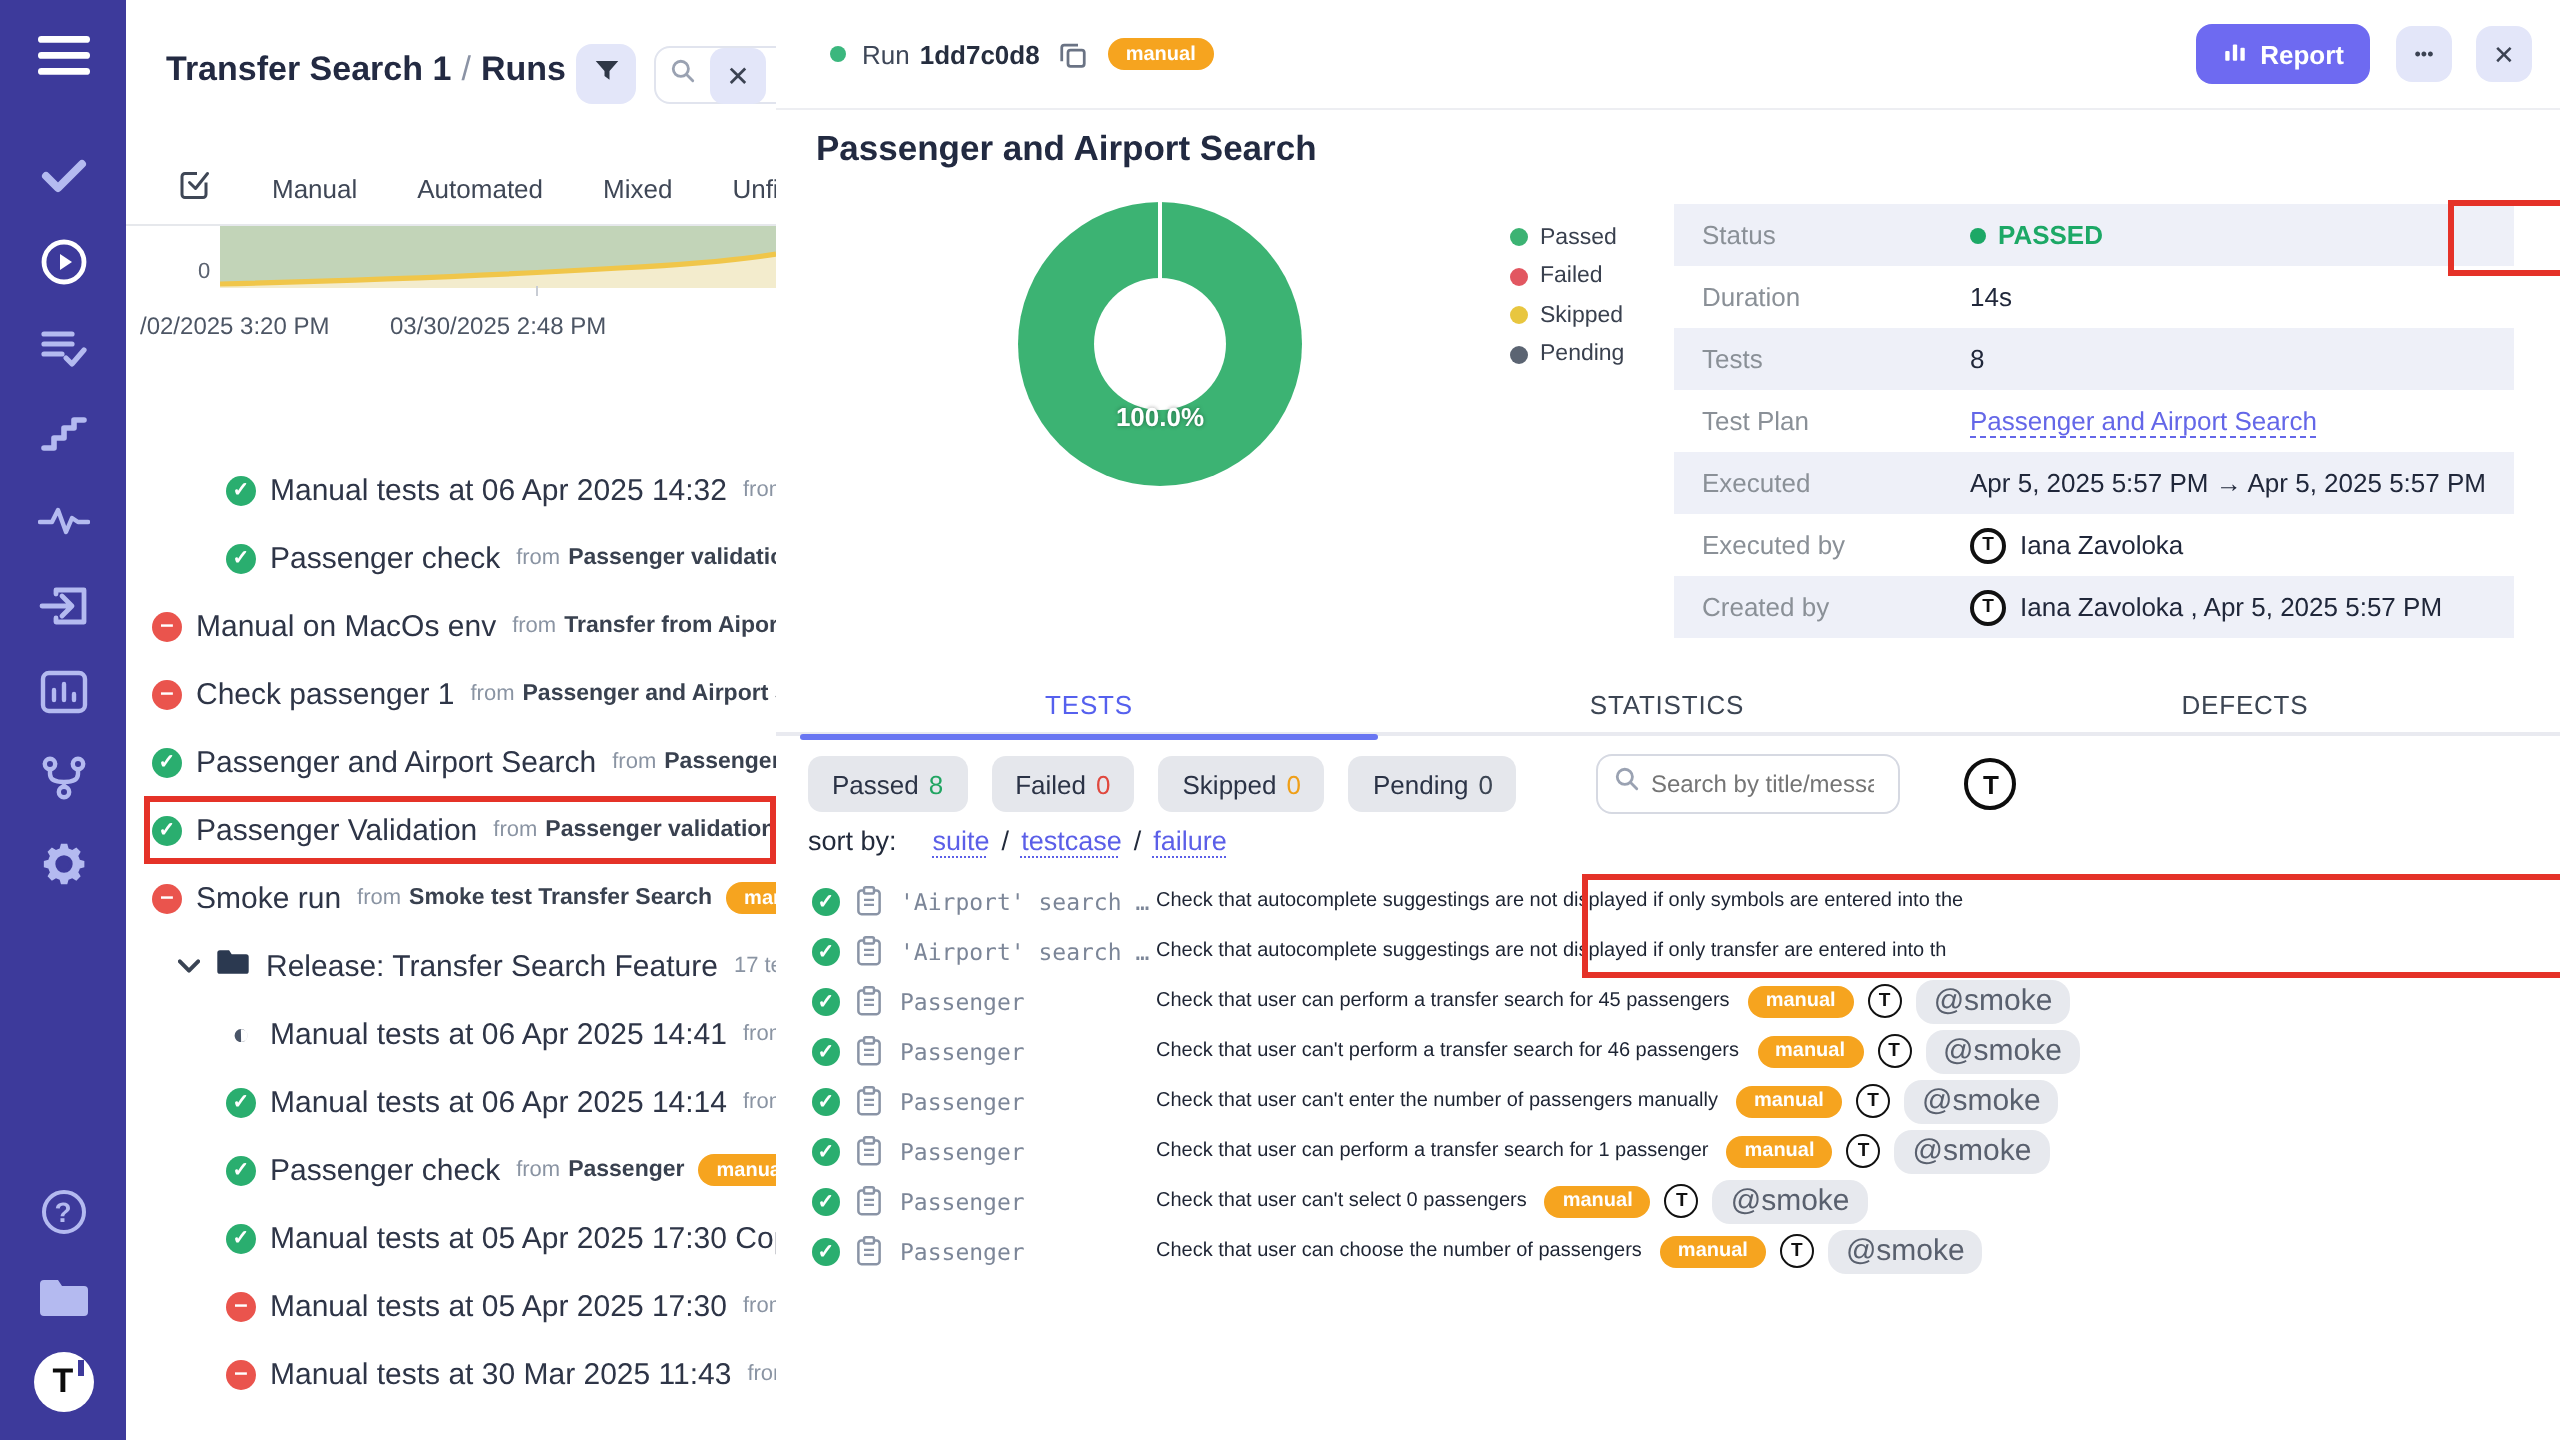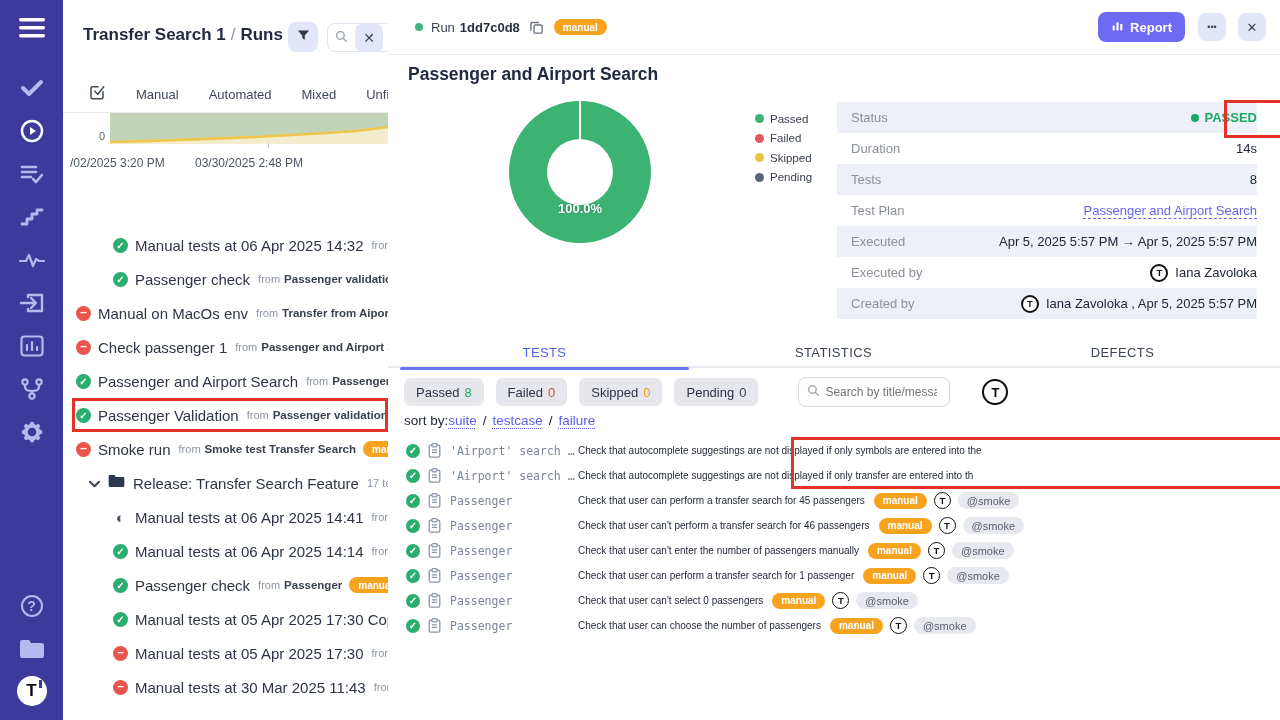--- a/index.html
+++ b/index.html
@@ -94,21 +94,21 @@
   .donut .seam { position:absolute; left:calc(50% - 1px); top:0; width:2px; height:71px; background:#fff; }
   .donut .pct { position:absolute; left:50%; top:100px; transform:translateX(-50%); color:#fff;
     font-size:13px; font-weight:bold; text-shadow:0 0 2px rgba(0,0,0,.4); }
   .legend { position:absolute; left:367px; top:109px; }
   .legend-item { display:flex; align-items:center; height:19.5px; cursor:pointer; }
   .legend-dot { width:9px; height:9px; border-radius:50%; margin-right:6px; flex:0 0 auto; }
   .legend-label { font-size:11.5px; color:#39404e; }
 
   
   .summary { position:absolute; left:449px; top:102px; width:420px; }
-  .sum-row { height:31px; display:flex; align-items:center; padding-left:14px;justify-content:space-between; }
+  .sum-row { height:31px; display:flex; align-items:center; padding-left:14px; }
   .sum-row:nth-child(odd) { background:#eef0f8; }
   .sum-label { width:134px; font-size:13px; color:#8a9097; flex:0 0 auto; }
   .sum-value { font-size:13px; color:#20273a; display:flex; align-items:center; white-space:nowrap; }
   .sum-value.v-status { color:#1ca866; font-weight:bold; }
   .v-status .vdot { width:8px; height:8px; border-radius:50%; background:#1ca866; margin-right:6px; }
   .sum-value.v-link { color:#6467e8; text-decoration:underline dashed 1px; text-underline-offset:3px; cursor:pointer; }
   .avatar { width:18px; height:18px; border-radius:50%; border:2px solid #111; background:#fff;
     color:#111; font-size:9.5px; font-weight:bold; display:inline-flex; align-items:center;
     justify-content:center; margin-right:7px; flex:0 0 auto; }
 
@@ -128,34 +128,34 @@
   .chip b { margin-left:5px; font-weight:normal; }
   .c-green { color:#21a562; } .c-red { color:#e0483e; } .c-orange { color:#ef9f18; } .c-dark { color:#3c4553; }
   .tests-search { margin-left:28px; width:152px; height:30px; border:1px solid #d6d9e2; border-radius:8px;
     display:flex; align-items:center; padding-left:8px; }
   .tests-search input { border:none; outline:none; width:112px; font-size:12px; margin-left:5px; color:#444; }
   .t-filter-avatar { margin-left:32px; width:26px; height:26px; border-radius:50%; border:2.5px solid #0d0d0d;
     background:#fff; color:#0d0d0d; font-weight:bold; font-size:13px; display:flex; align-items:center;
     justify-content:center; cursor:pointer; }
 
   
-  .sort-row { position:absolute; left:16px; top:413px; font-size:13.5px; color:#222a3b; display:flex; gap:0; }
+  .sort-row { position:absolute; left:16px; top:413px; font-size:13.5px; color:#222a3b; display:flex; gap:18px; }
   .sort-link { color:#5b5fe8; text-decoration:underline dotted 1px; text-underline-offset:3px; cursor:pointer; }
   .sort-sep { color:#222a3b; }
 
   
   .tests { position:absolute; left:0; top:438px; width:100%; }
   .test-row { height:25px; display:flex; align-items:center; padding-left:18px; white-space:nowrap; overflow:hidden; cursor:pointer; }
   .test-row .st { width:14px; height:14px; margin-right:8px; }
   .clip-ic { margin-right:9px; flex:0 0 auto; display:flex; }
   .t-suite-col { width:128px; flex:0 0 auto; font-size:11.5px; color:#7c8698; overflow:hidden; }
   .t-title { font-size:10px; color:#1d2433; margin-right:9px; }
   .test-row .badge { margin-right:7px; }
   .test-row .avatar { width:17px; height:17px; border-width:1.8px; margin-right:7px; }
-  .tag { background:#e7e9ee; color:#59606e; font-size:11px; padding:2.5px 9px; border-radius:9px; }
+  .tag { background:#e7e9ee; color:#59606e; font-size:15px; padding:2.5px 9px; border-radius:9px; }
 
   
   .ann { position:absolute; border:3px solid #e53228; pointer-events:none; }
   .ann-status { left:836px; top:100px; width:239px; height:38px; }
   .ann-tree { left:72px; top:398px; width:316px; height:34px; }
   .ann-tests { left:403px; top:437px; width:734px; height:52px; }
 </style>
 </head>
 <body>
 

